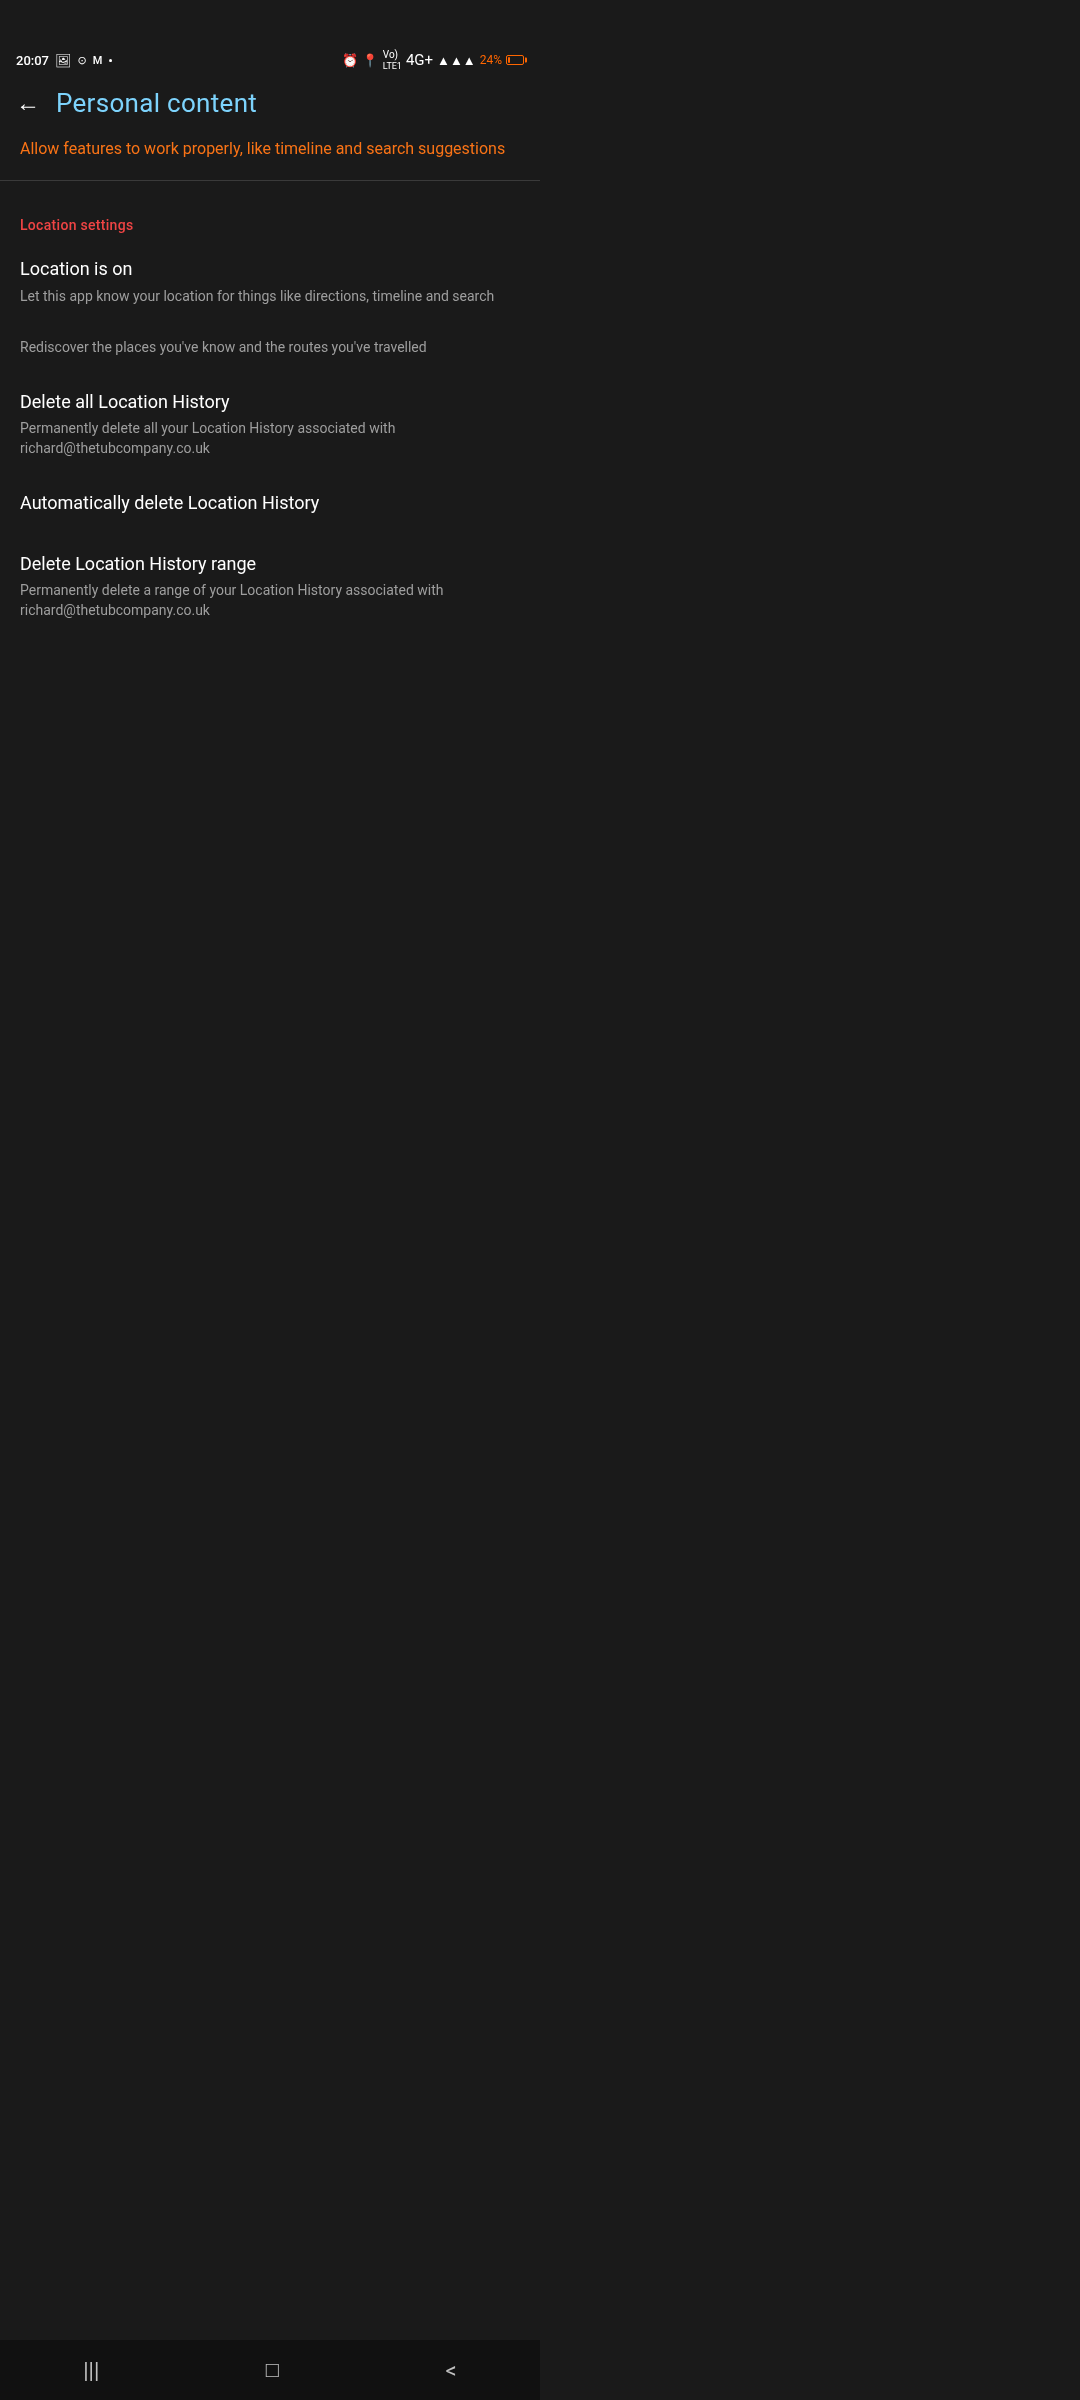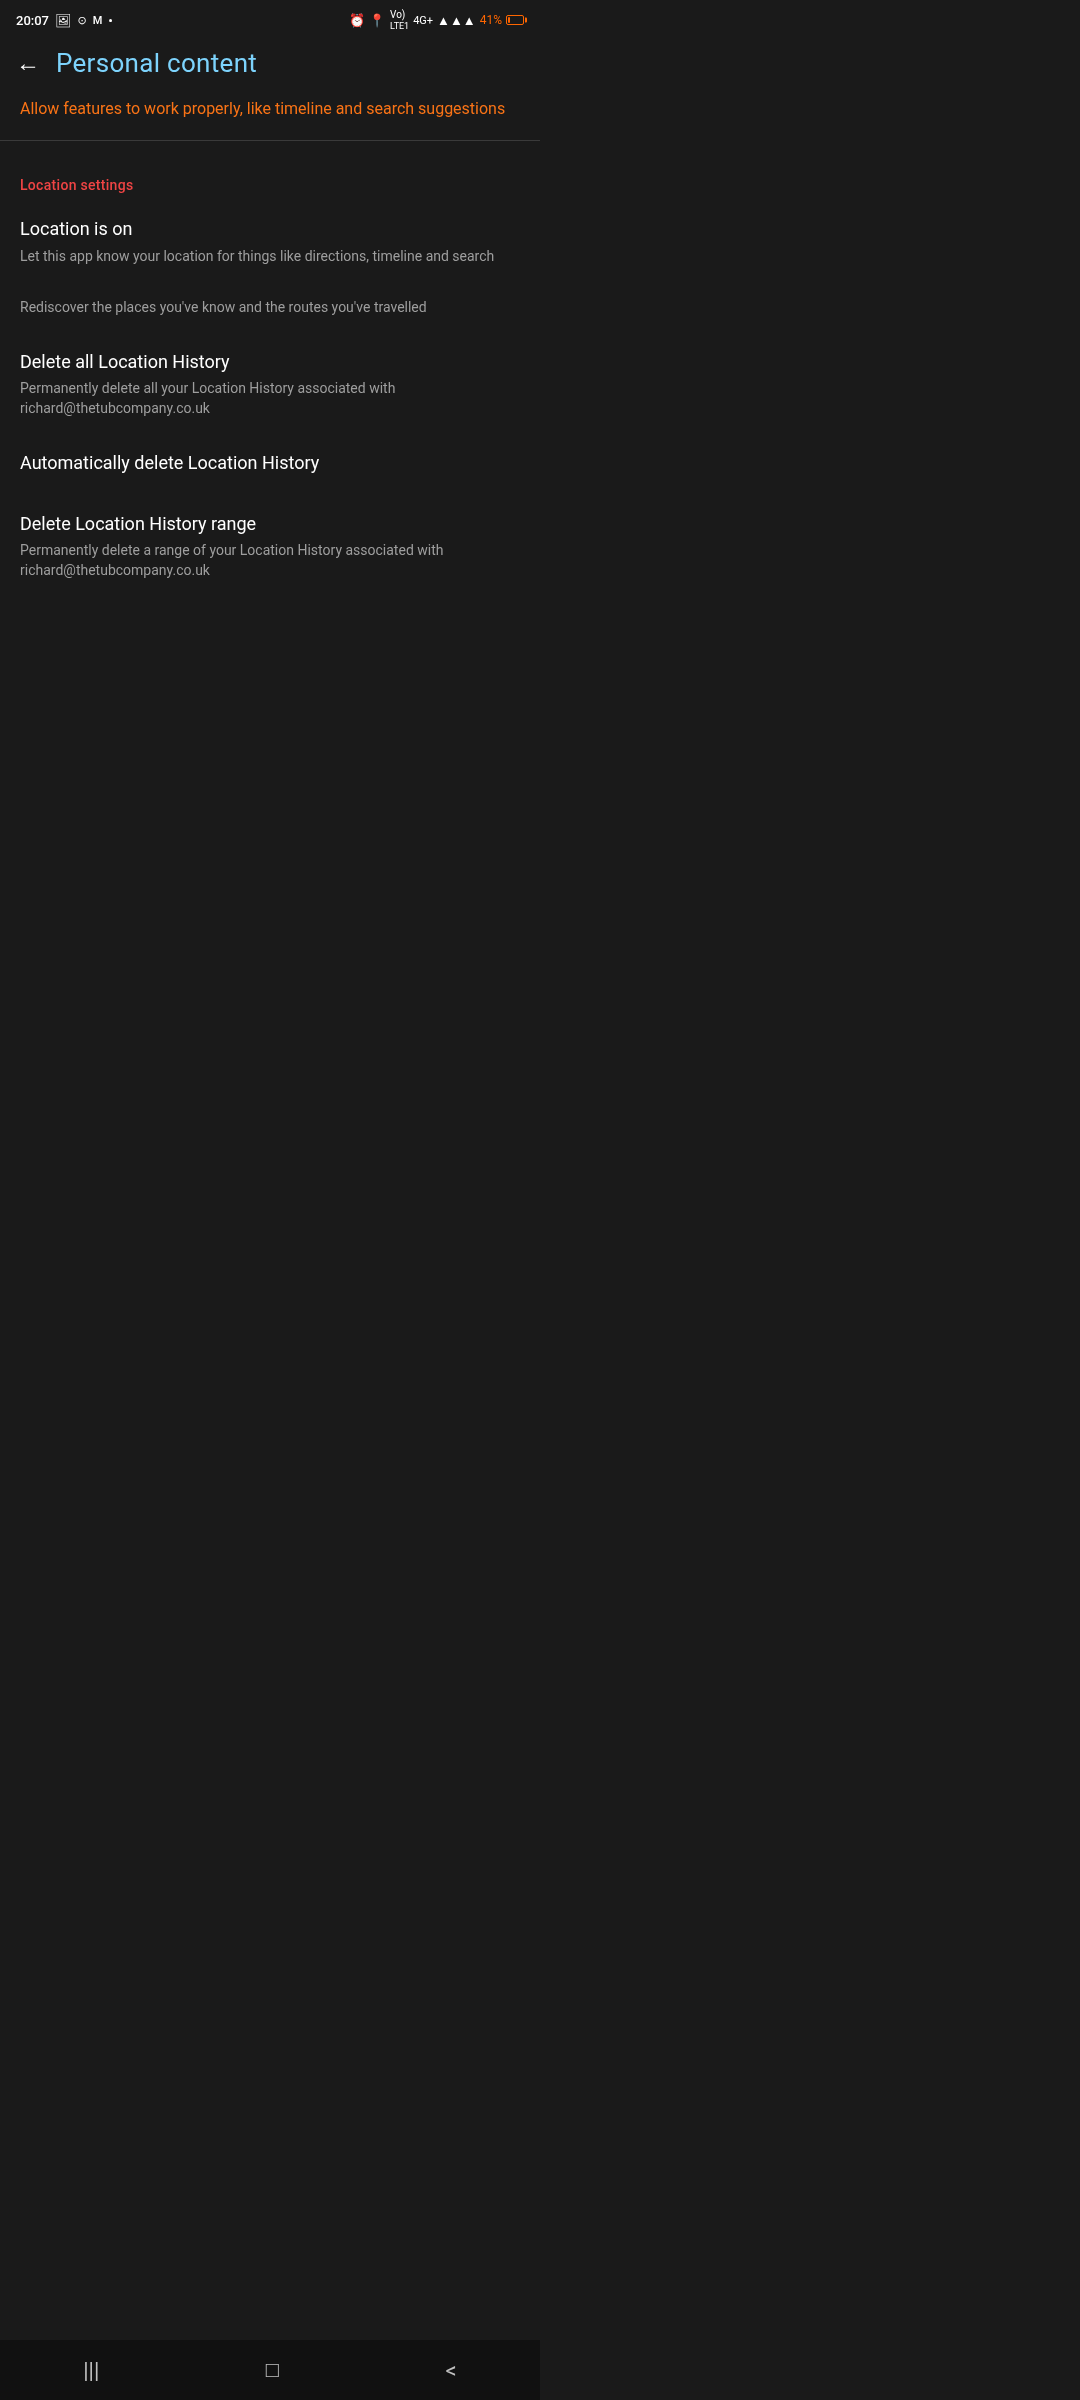--- a/index.html
+++ b/index.html
@@ -18,20 +18,21 @@
       overflow-x: hidden;
     }
 
     .status-bar {
       display: flex;
       justify-content: space-between;
       align-items: center;
       padding: 8px 16px 4px 16px;
       height: 36px;
       background-color: #1a1a1a;
+      margin-top: 40px;
     }
 
     .status-left {
       display: flex;
       align-items: center;
       gap: 6px;
       font-size: 13px;
       font-weight: 500;
       color: #ffffff;
     }
@@ -180,23 +181,23 @@
     <span>20:07</span>
     <span>🖼</span>
     <span style="font-size:11px;">⊙</span>
     <span style="font-size:11px;">M</span>
     <span>•</span>
   </div>
   <div class="status-right">
     <span style="font-size:13px;">⏰</span>
     <span style="font-size:13px;">📍</span>
     <span style="font-size:10px;">Vo)<br><span class="lte-text">LTE1</span></span>
-    <span style="font-size:11px;text-align:center;">4G+</span>
+    <span style="font-size:15px;text-align:center;">4G+</span>
     <span style="font-size:13px;">▲▲▲</span>
-    <span style="font-size:12px; color:#ff6600;">41%</span>
+    <span style="font-size:12px; color:#ff6600;">24%</span>
     <div class="battery-icon">
       <div class="battery-fill"></div>
     </div>
   </div>
 </div>
 
 <div class="toolbar">
   <span class="back-button">←</span>
   <span class="page-title">Personal content</span>
 </div>

